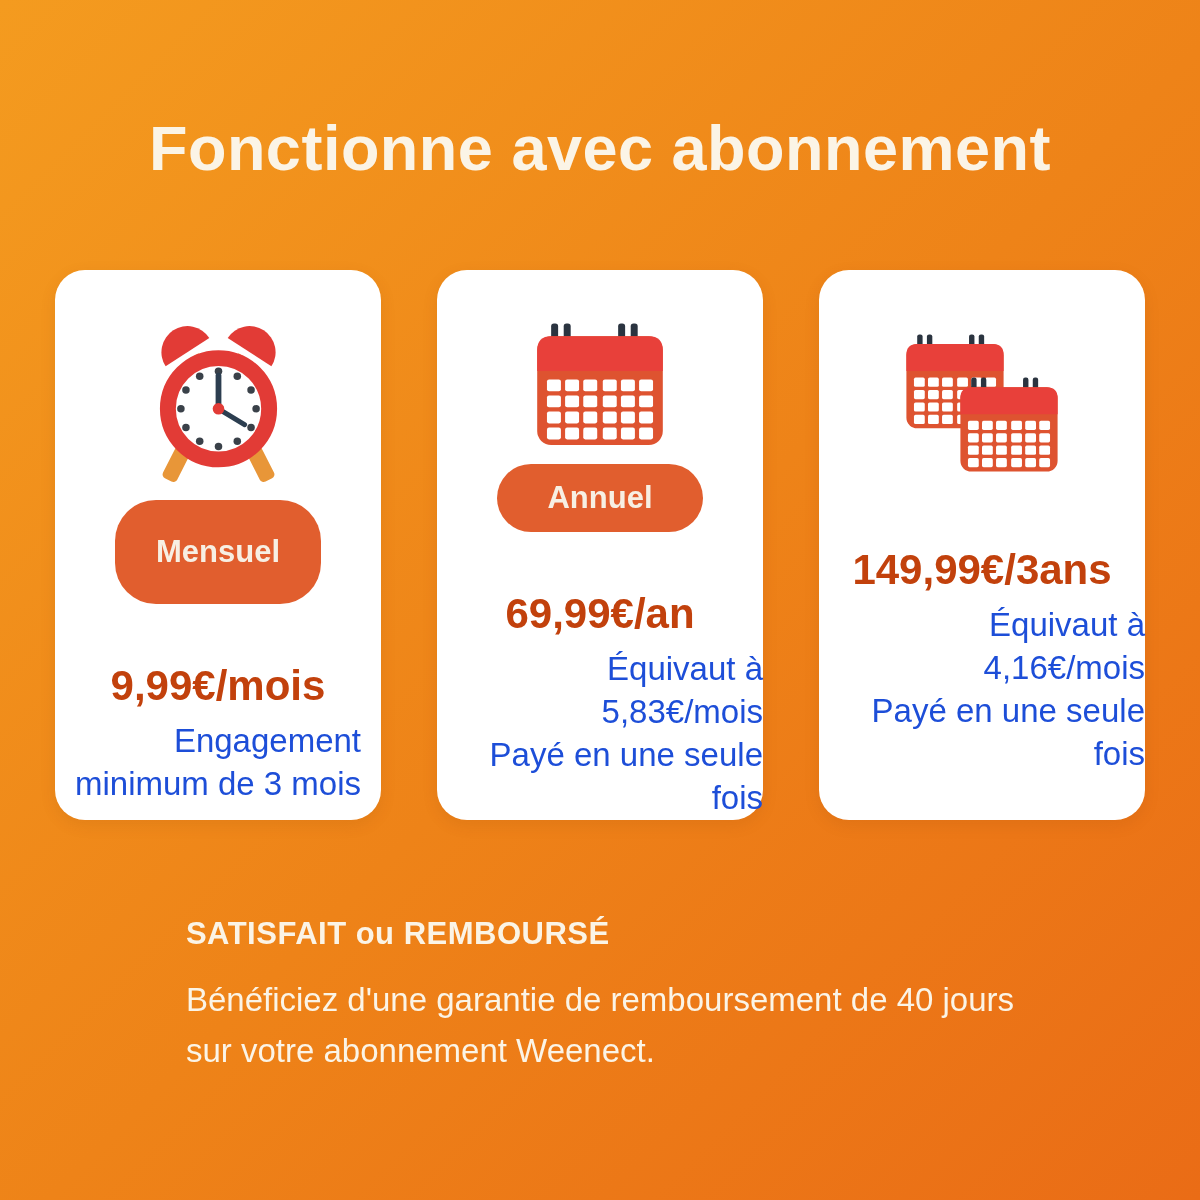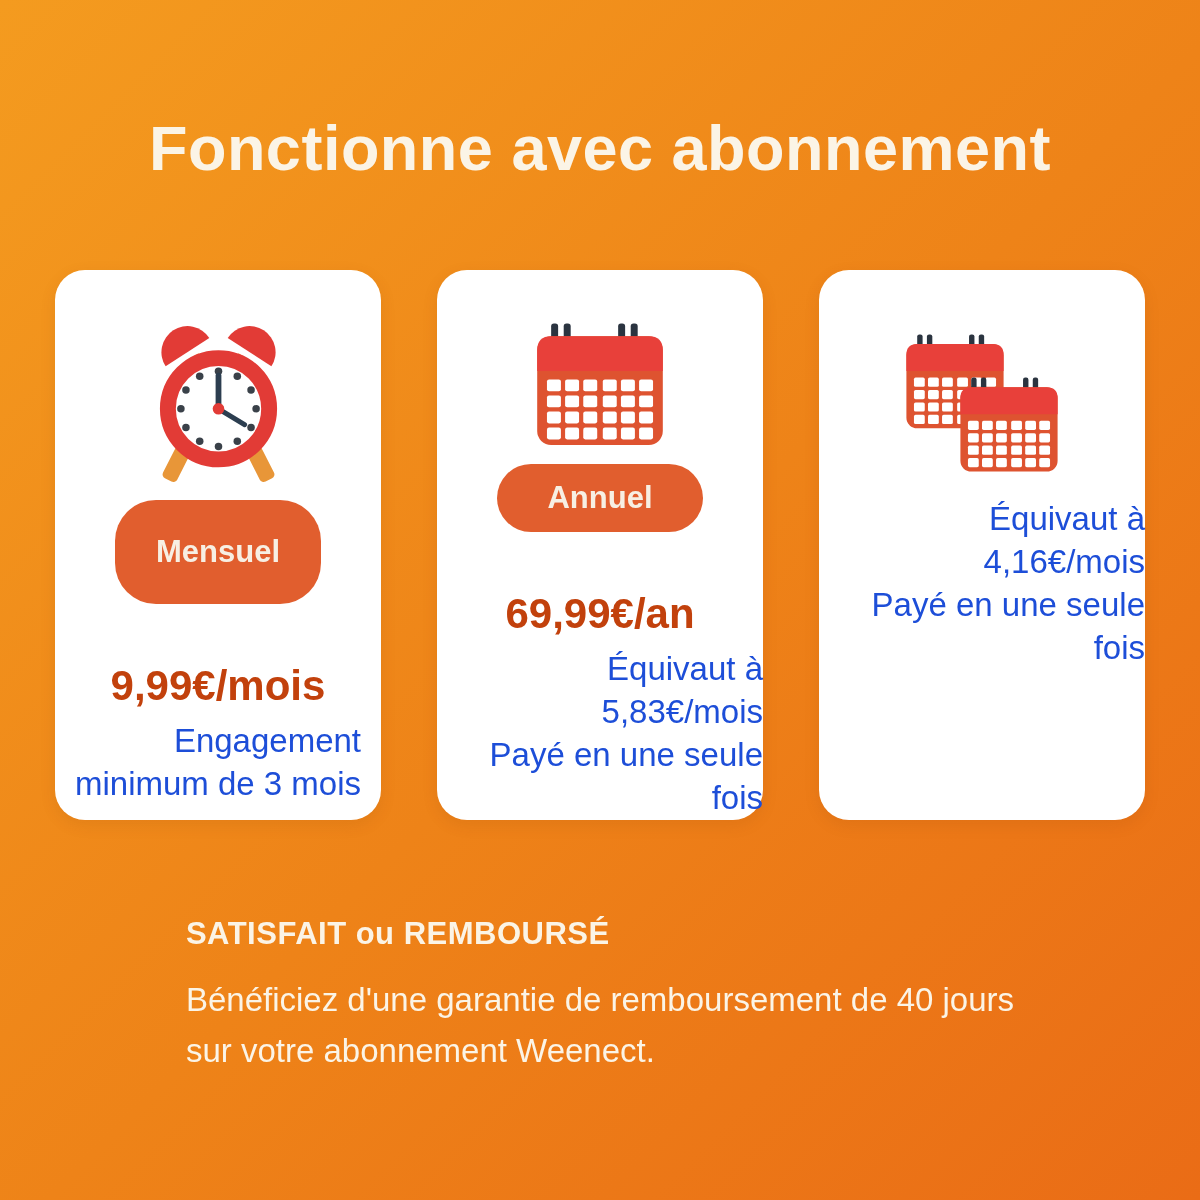--- a/index.html
+++ b/index.html
@@ -229,20 +229,21 @@
                   <rect x="52" y="78.5" width="10" height="8.5" rx="1.5"></rect>
                   <rect x="65" y="78.5" width="10" height="8.5" rx="1.5"></rect>
                   <rect x="78" y="78.5" width="10" height="8.5" rx="1.5"></rect>
               </g>
             </g>
           </defs>
           <use href="#cal-unit"></use>
           <use href="#cal-unit" transform="translate(50 40)"></use>
         </svg>
       </div>
+      <div class="price">149,99€/3ans</div>
       <div class="desc">
         <div>Équivaut à 4,16€/mois</div>
         <div>Payé en une seule fois</div>
       </div>
     </div>
 
   </div>
 
   <div class="footer">
     <div class="footer-heading">SATISFAIT ou REMBOURSÉ</div>

